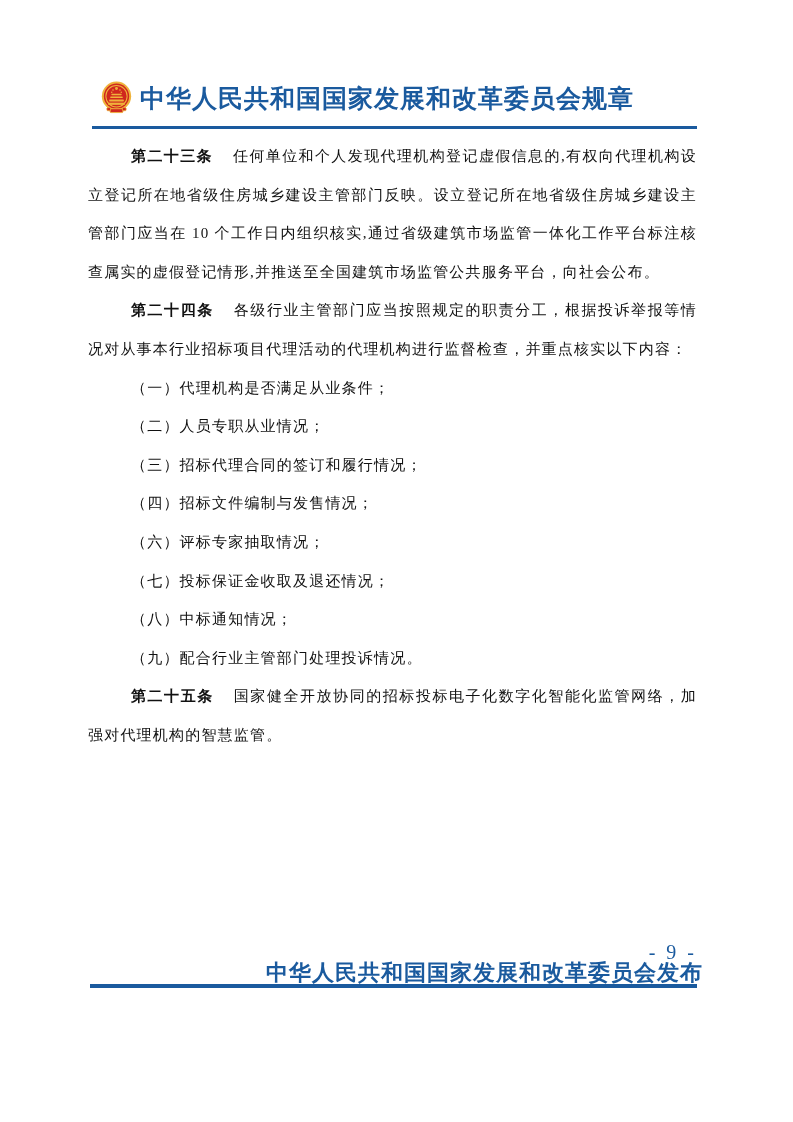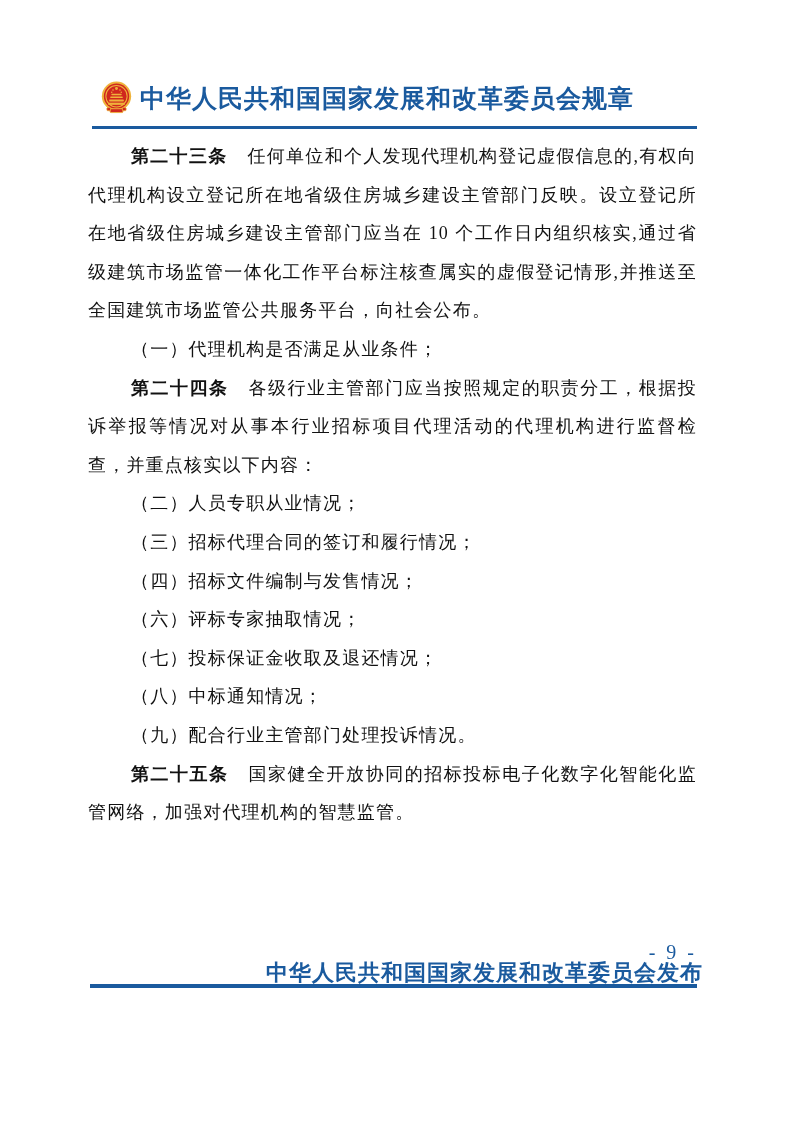--- a/index.html
+++ b/index.html
@@ -26,21 +26,21 @@
     margin:0;
     font-size:25px;line-height:34px;
     font-weight:bold;color:var(--blue);
     letter-spacing:1px;white-space:nowrap;
   }
   .rule{position:absolute;background:var(--blue);height:3px;}
   .header-rule{left:92px;top:126px;width:605px;}
   
   .body{
     position:absolute;left:88px;top:137px;width:609px;
-    font-size:18px;line-height:38.6px;color:var(--ink);
+    font-size:15px;line-height:38.6px;color:var(--ink);
     text-align:justify;text-justify:inter-character;
     letter-spacing:1.2px;
   }
   .body p{margin:0;text-indent:43px;}
   .article-label{
     font-weight:bold;
     font-family:"Liberation Sans", sans-serif;
     margin-right:20px;
   }
   
@@ -86,23 +86,23 @@
         <rect x="24.5" y="29.4" width="4" height="3.4" rx="1" fill="#d0281e" stroke="#efb33b" stroke-width="0.8"></rect>
       </svg>
     </span>
     <h1 class="header-title">中华人民共和国国家发展和改革委员会规章</h1>
   </div>
   <div class="rule header-rule"></div>
 
   <main class="body">
     <p><span class="article-label">第二十三条</span><span>任何单位和个人发现代理机构登记虚假信息的,有权向代理机构设立登记所在地省级住房城乡建设主管部门反映。设立登记所在地省级住房城乡建设主管部门应当在 10 个工作日内组织核实,通过省级建筑市场监管一体化工作平台标注核查属实的虚假登记情形,并推送至全国建筑市场监管公共服务平台，向社会公布。</span></p>
 
+    <p><span class="article-label">第二十四条</span><span>各级行业主管部门应当按照规定的职责分工，根据投诉举报等情况对从事本行业招标项目代理活动的代理机构进行监督检查，并重点核实以下内容：</span></p>
+
     <p>（一）代理机构是否满足从业条件；</p>
-
-    <p><span class="article-label">第二十四条</span><span>各级行业主管部门应当按照规定的职责分工，根据投诉举报等情况对从事本行业招标项目代理活动的代理机构进行监督检查，并重点核实以下内容：</span></p>
     <p>（二）人员专职从业情况；</p>
     <p>（三）招标代理合同的签订和履行情况；</p>
     <p>（四）招标文件编制与发售情况；</p>
     <p>（六）评标专家抽取情况；</p>
     <p>（七）投标保证金收取及退还情况；</p>
     <p>（八）中标通知情况；</p>
     <p>（九）配合行业主管部门处理投诉情况。</p>
 
     <p><span class="article-label">第二十五条</span><span>国家健全开放协同的招标投标电子化数字化智能化监管网络，加强对代理机构的智慧监管。</span></p>
   </main>

